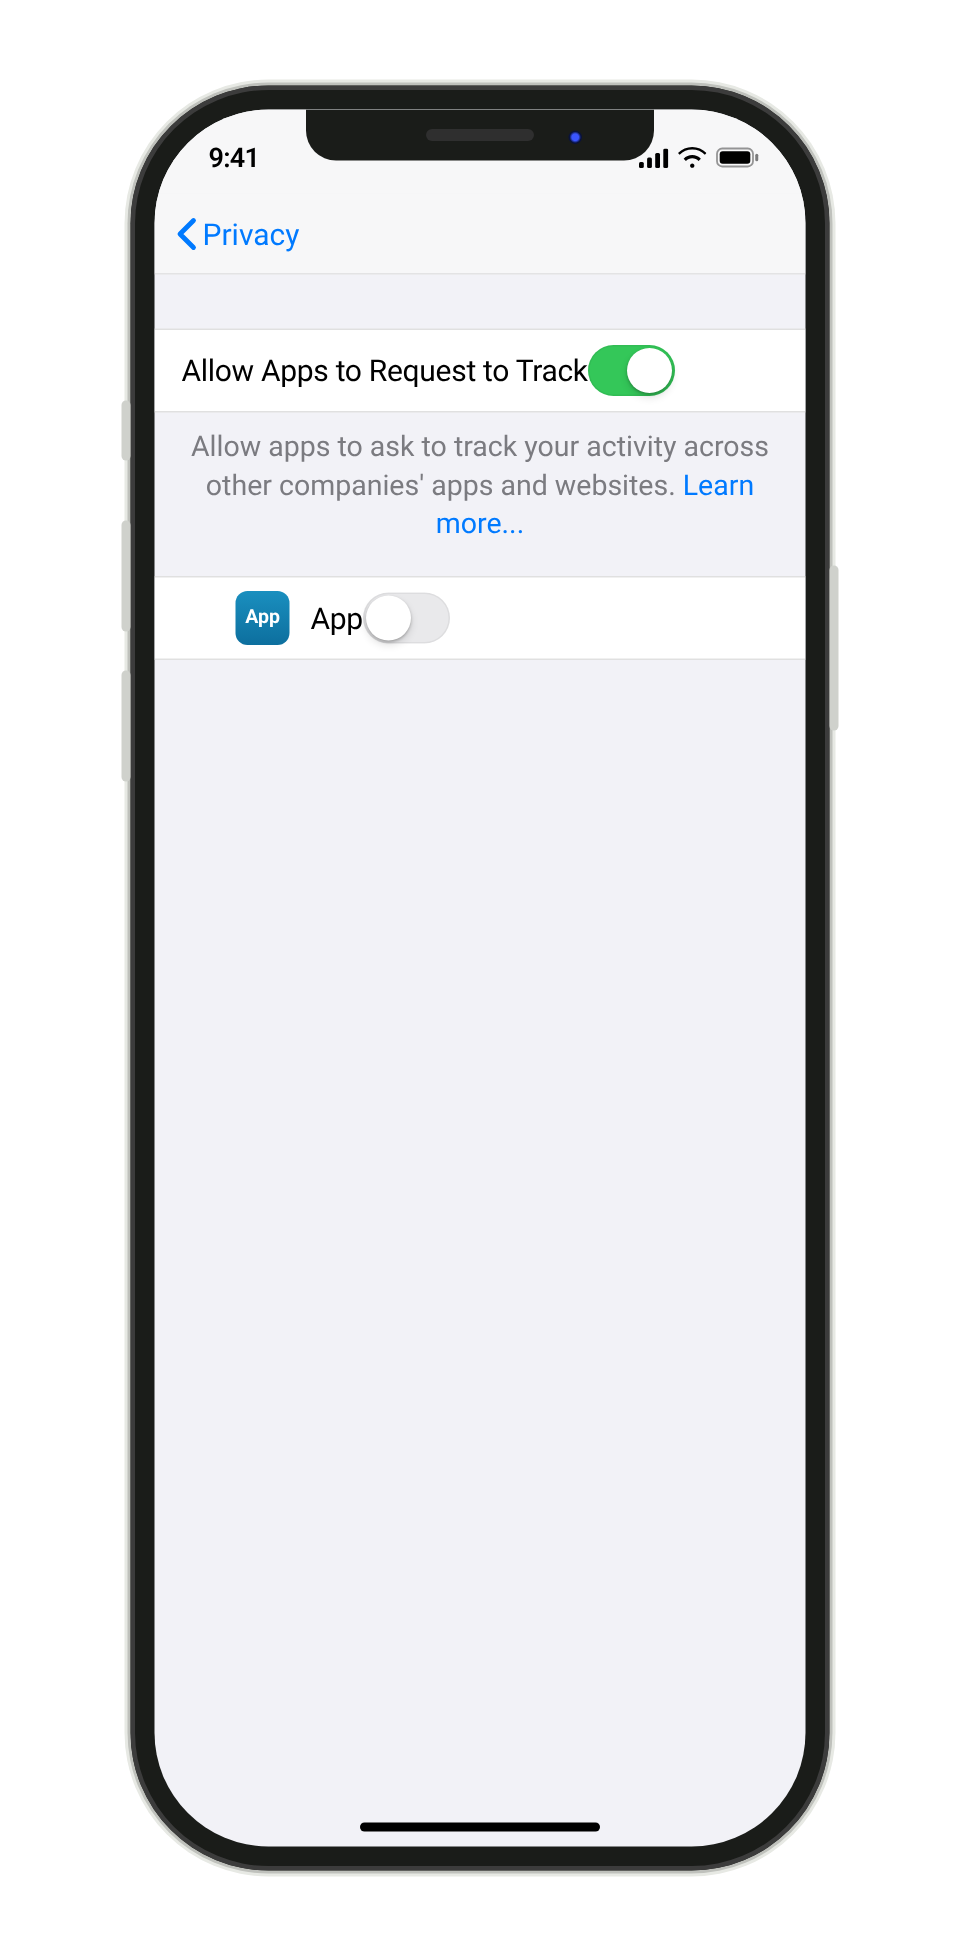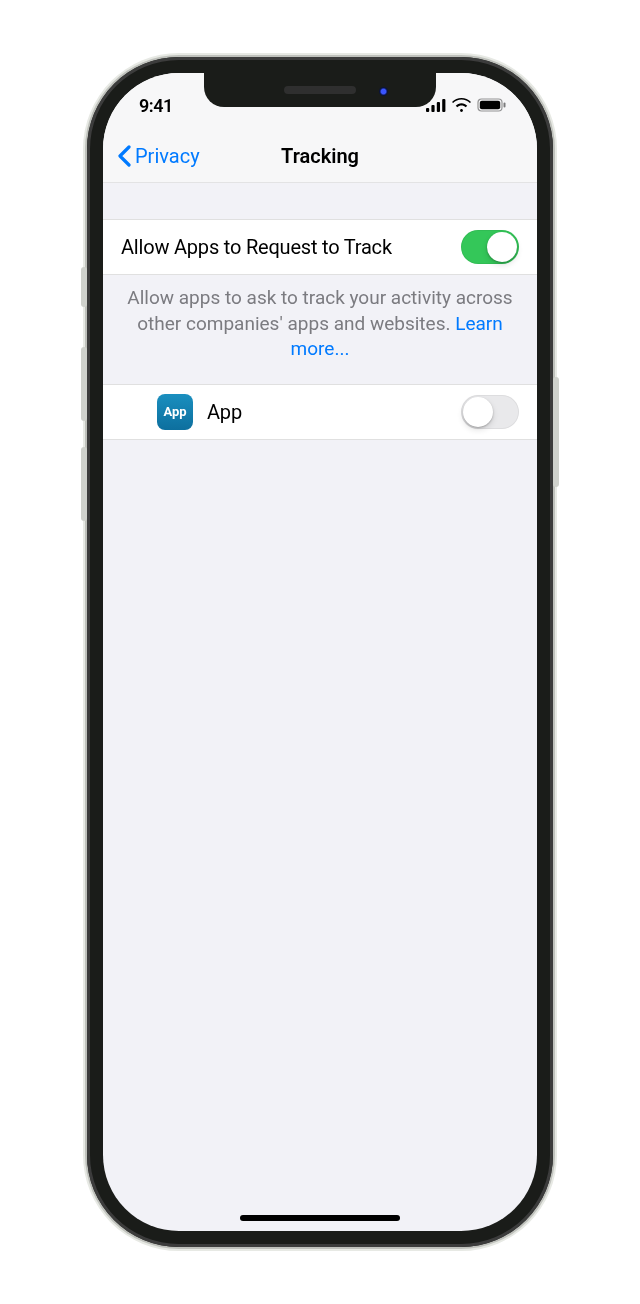--- a/index.html
+++ b/index.html
@@ -39,21 +39,21 @@
     .s-icons{display:flex; align-items:center; gap:6px;}
     .s-icons svg{display:block;}
 
     
     .navbar{height:54px; display:flex; align-items:center; position:relative; background:#f7f7f8; border-bottom:1px solid rgba(0,0,0,.08);}
     .back{display:flex; align-items:center; gap:4px; color:#007aff; font-size:20px; padding-left:14px; cursor:pointer;}
     .back svg{display:block;}
     .title{position:absolute; left:0; right:0; text-align:center; font-size:20px; font-weight:600; pointer-events:none;}
 
     .content{padding-top:36px;}
-    .cell{background:#fff; border-top:1px solid rgba(0,0,0,.12); border-bottom:1px solid rgba(0,0,0,.12); height:56px; display:flex; align-items:center; padding:0 18px; justify-content:space-between;}
+    .cell{background:#fff; border-top:1px solid rgba(0,0,0,.12); border-bottom:1px solid rgba(0,0,0,.12); height:56px; display:flex; align-items:center; padding:0 18px; }
     .cell .label{font-size:20px; letter-spacing:-.2px;}
     .appicon{width:36px; height:36px; border-radius:8px; background:linear-gradient(180deg,#1a8fbf,#0d6f9e); display:flex; align-items:center; justify-content:center; color:#fff; font-weight:700; font-size:13px; margin-right:14px;}
     .cell .left{display:flex; align-items:center;padding-left:36px;}
 
     .helper{font-size:19px; color:#7b7b80; padding:10px 18px 22px; line-height:1.35;text-align:center;}
     .helper a{color:#007aff; text-decoration:none; cursor:pointer;}
 
     
     .toggle{width:58px; height:34px; border-radius:17px; position:relative; background:#e9e9eb; box-shadow:inset 0 0 0 1px rgba(0,0,0,.05); cursor:pointer;}
     .toggle.on{background:#34c759;}
@@ -96,21 +96,20 @@
       </div>
     </div>
 
     <div class="navbar">
       <div class="back">
         <svg width="14" height="22" viewBox="0 0 14 22">
             <path d="M12 2 3 11l9 9" fill="none" stroke="#007aff" stroke-width="3.2" stroke-linecap="round" stroke-linejoin="round"></path>
           </svg>
         <span>Privacy</span>
       </div>
-      <div class="title">Tracking</div>
     </div>
 
     <div class="content">
       <div class="cell">
         <span class="label">Allow Apps to Request to Track</span>
         <div class="toggle on">
             <div class="knob"></div>
           </div>
       </div>
       <div class="helper">

